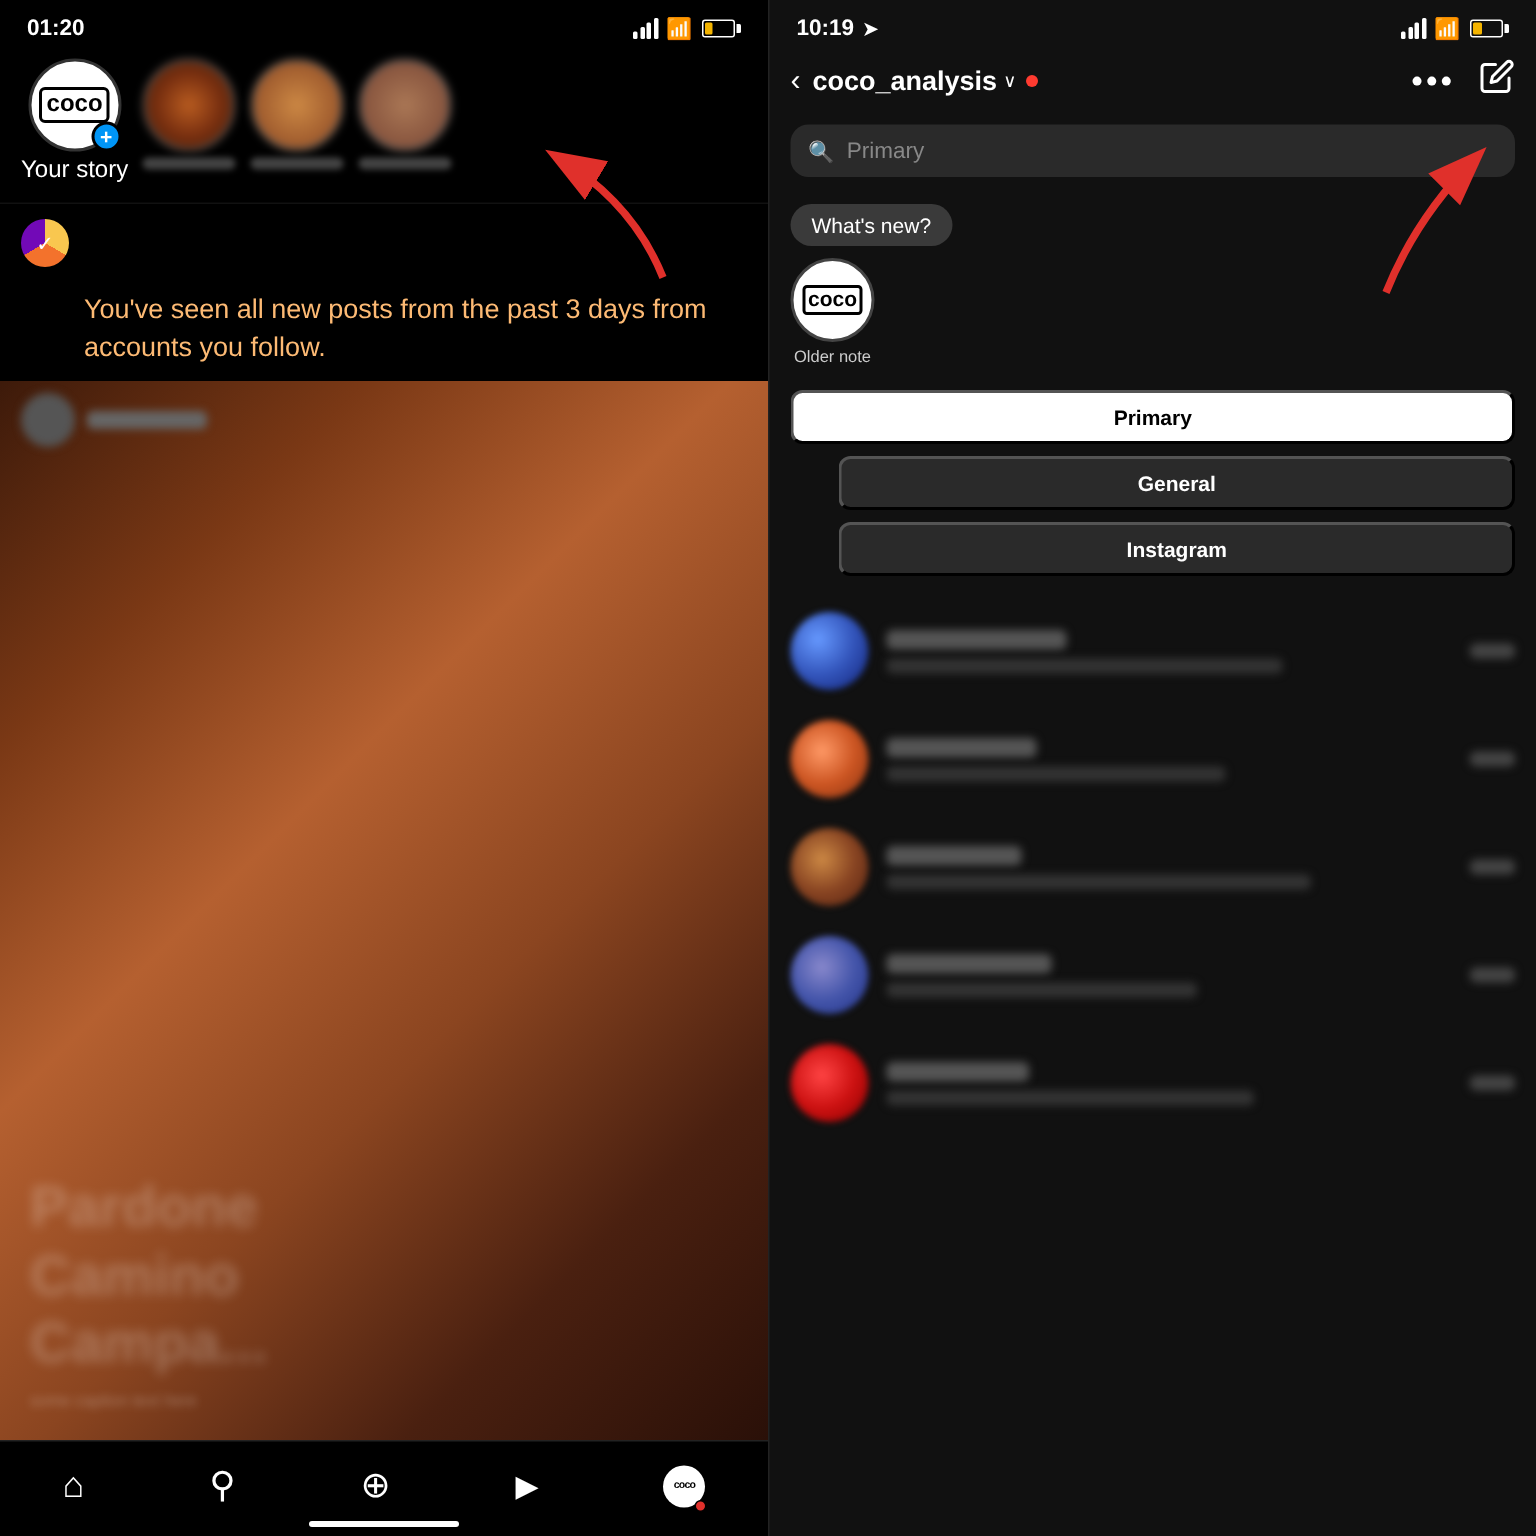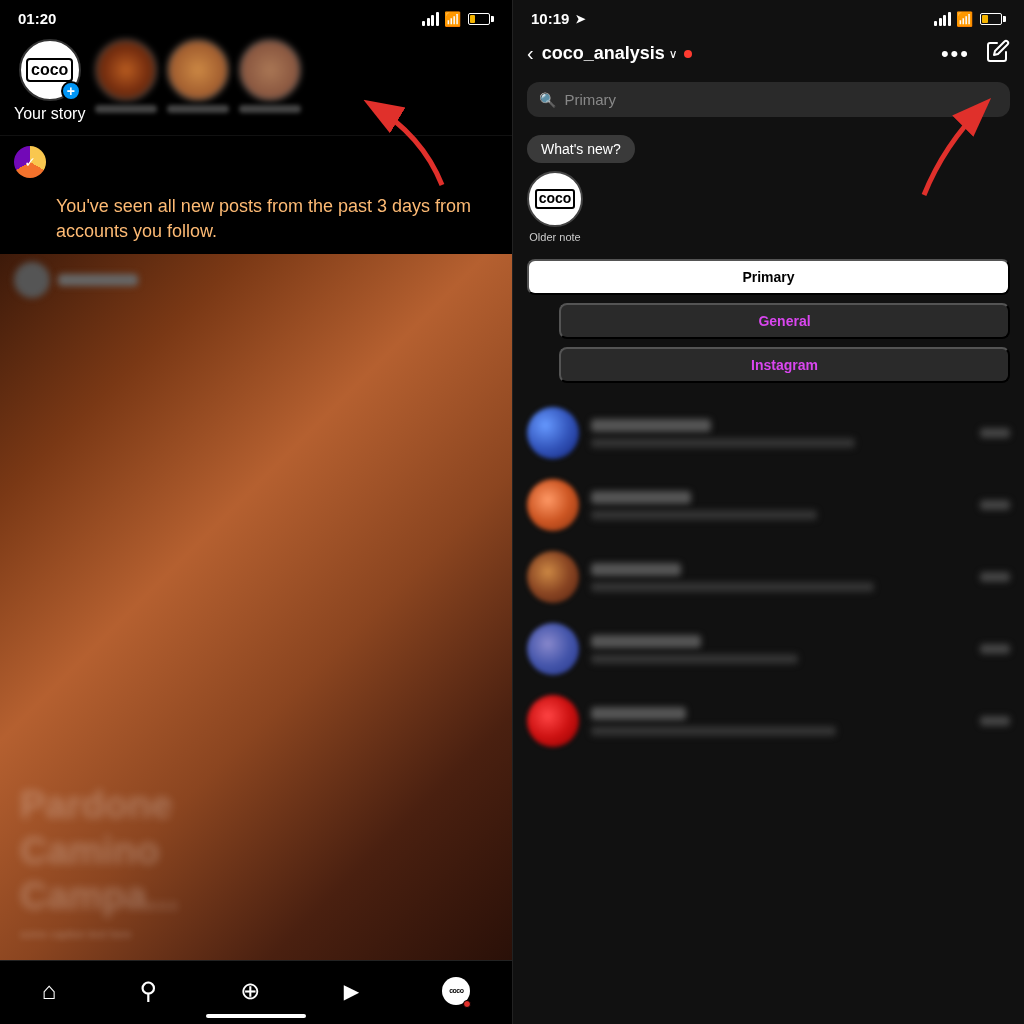--- a/index.html
+++ b/index.html
@@ -529,21 +529,21 @@
       cursor: pointer;
     }
 
     .tab-active {
       background: #fff;
       color: #000;
     }
 
     .tab-inactive {
       background: #2a2a2a;
-      color: #d946ef;
+      color: #ffffff;
       margin-left: 32px;
     }
 
     
     .conversation-list {
       flex: 1;
       overflow: hidden;
       padding: 4px 0;
     }
 

